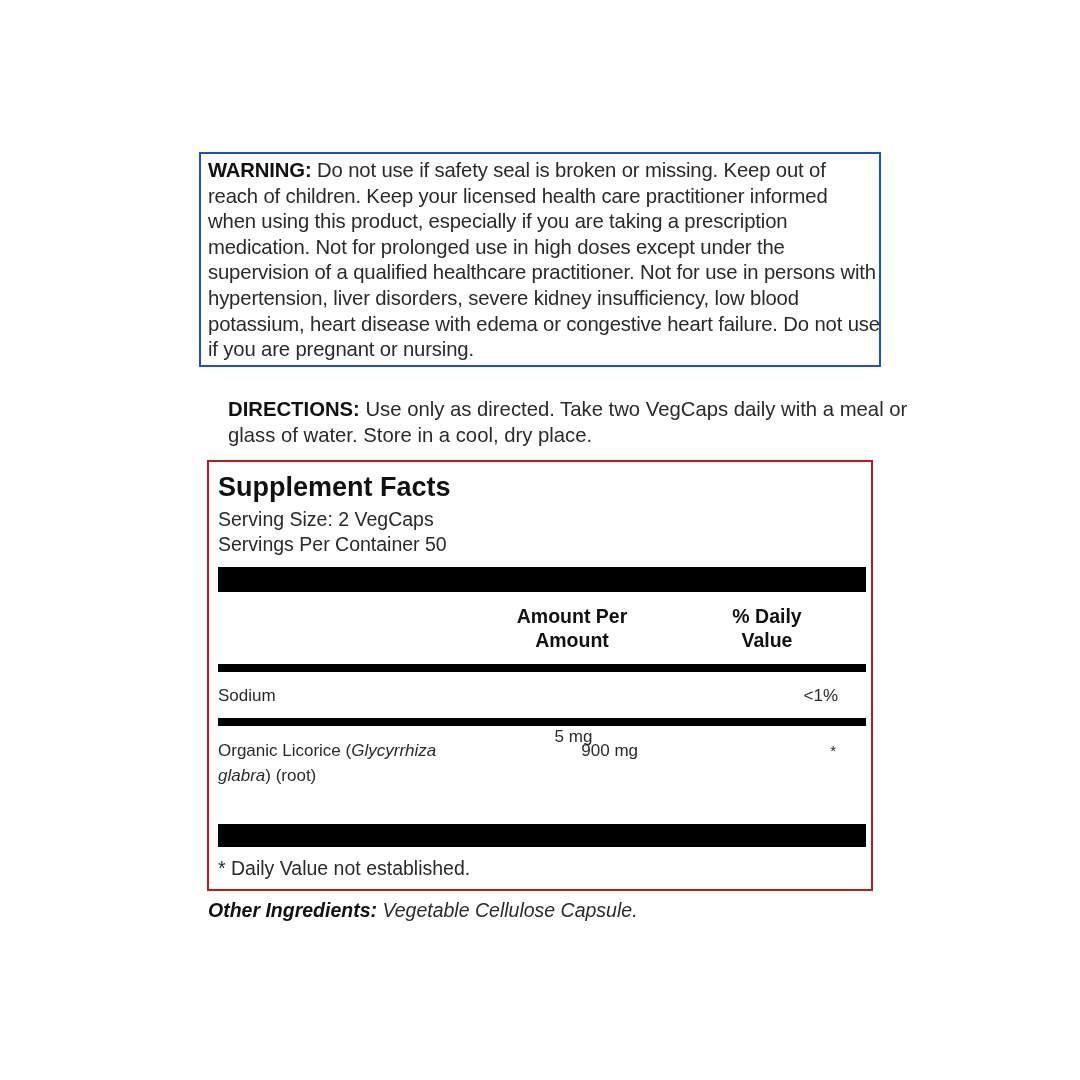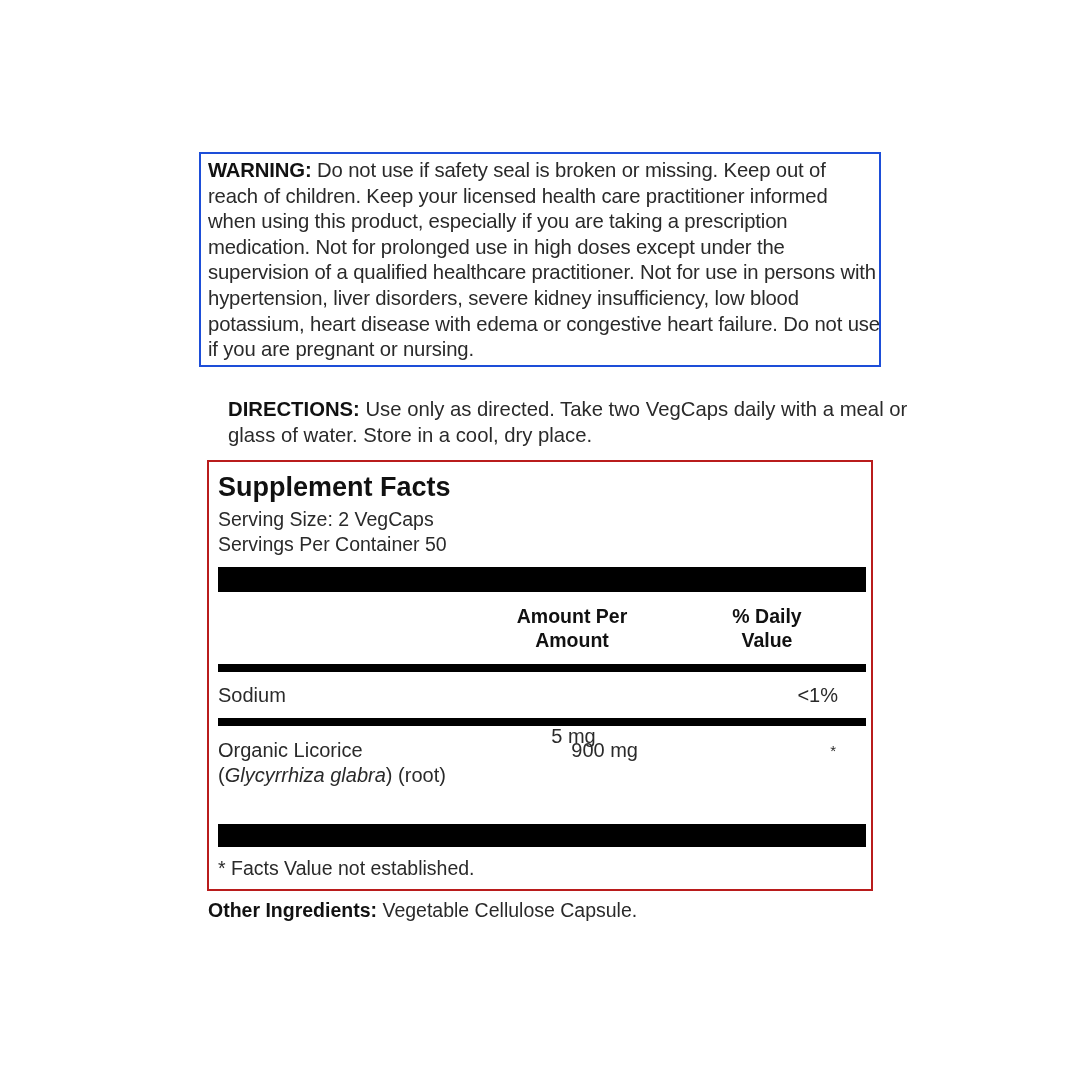--- a/index.html
+++ b/index.html
@@ -19,29 +19,29 @@
   #serving-size { left:9px; top:46px; font-size:19.5px; }
   #servings-per { left:9px; top:71px; font-size:19.5px; }
   .bar { position:absolute; left:9px; width:648px; background:#000; }
   #bar1 { top:105px; height:25px; }
   #bar2 { top:202px; height:8px; }
   #bar3 { top:256px; height:8px; }
   #bar4 { top:362px; height:23px; }
   .hdr { font-weight:bold; font-size:19.5px; line-height:24px; text-align:center; color:#111; }
   #hdr-amount { left:283px; top:142px; width:160px; }
   #hdr-dv { left:508px; top:142px; width:100px; }
-  .cell { font-size:20px; line-height:25px; }
+  .cell { font-size:17px; line-height:25px; }
   #row1-name { left:9px; top:221px; }
   #row1-amt { left:300px; top:221px; width:129px; text-align:center;margin-top:41px; }
   #row1-dv { left:520px; top:221px; width:109px; text-align:right; }
   #row2-name { left:9px; top:276px; width:230px; }
   #row2-amt { left:300px; top:276px; width:129px; text-align:right; }
   #row2-dv { left:520px; top:276px; width:107px; text-align:right; font-size:15px; }
   #footnote { left:9px; top:395px; font-size:19.5px; }
-  #other { left:208px; top:899px; font-size:19.5px; }
+  #other { left:208px; top:899px; font-size:19.5px;font-style:italic; }
 </style>
 </head>
 <body>
 
 <div id="warning-box" class="abs">
   <p id="warning-text" class="abs"><span class="lbl">WARNING:</span><span> Do not use if safety seal is broken or missing. Keep out of reach of children. Keep your licensed health care practitioner informed when using this product, especially if you are taking a prescription medication. Not for prolonged use in high doses except under the supervision of a qualified healthcare practitioner. Not for use in persons with hypertension, liver disorders, severe kidney insufficiency, low blood potassium, heart disease with edema or congestive heart failure. Do not use if you are pregnant or nursing.</span></p>
 </div>
 
 <p id="directions" class="abs"><span class="lbl">DIRECTIONS:</span><span> Use only as directed. Take two VegCaps daily with a meal or glass of water.  Store in a cool, dry place.</span></p>
 
@@ -68,16 +68,16 @@
   <div id="row1-dv" class="fb cell">&lt;1%</div>
 
   <div id="bar3" class="bar"></div>
 
   <div id="row2-name" class="fb cell"><span>Organic Licorice (</span><i>Glycyrrhiza glabra</i><span>)  (root)</span></div>
   <div id="row2-amt" class="fb cell">900 mg</div>
   <div id="row2-dv" class="fb cell">*</div>
 
   <div id="bar4" class="bar"></div>
 
-  <div id="footnote" class="fb">* Facts Value not established.</div>
+  <div id="footnote" class="fb">* Daily Value not established.</div>
 </div>
 
 <div id="other" class="abs"><span class="lbl">Other Ingredients:</span><span> Vegetable Cellulose Capsule.</span></div>
 
 </body></html>

